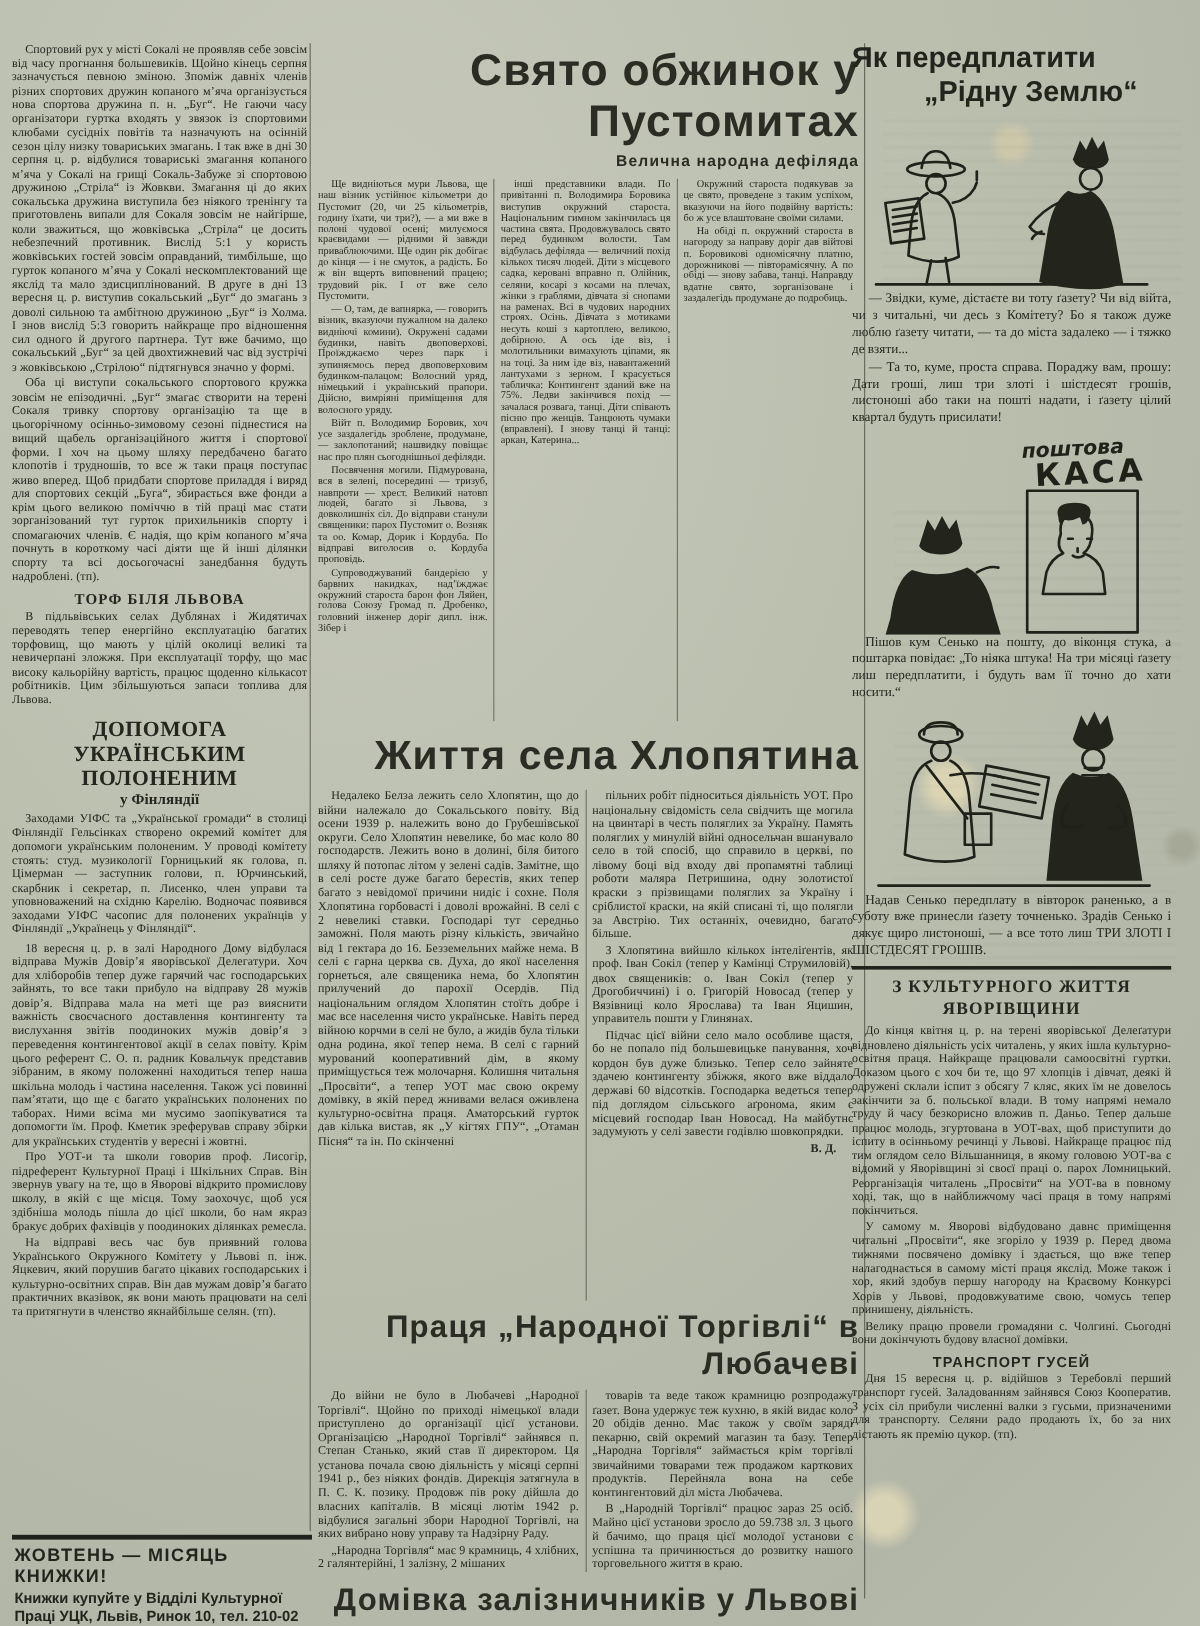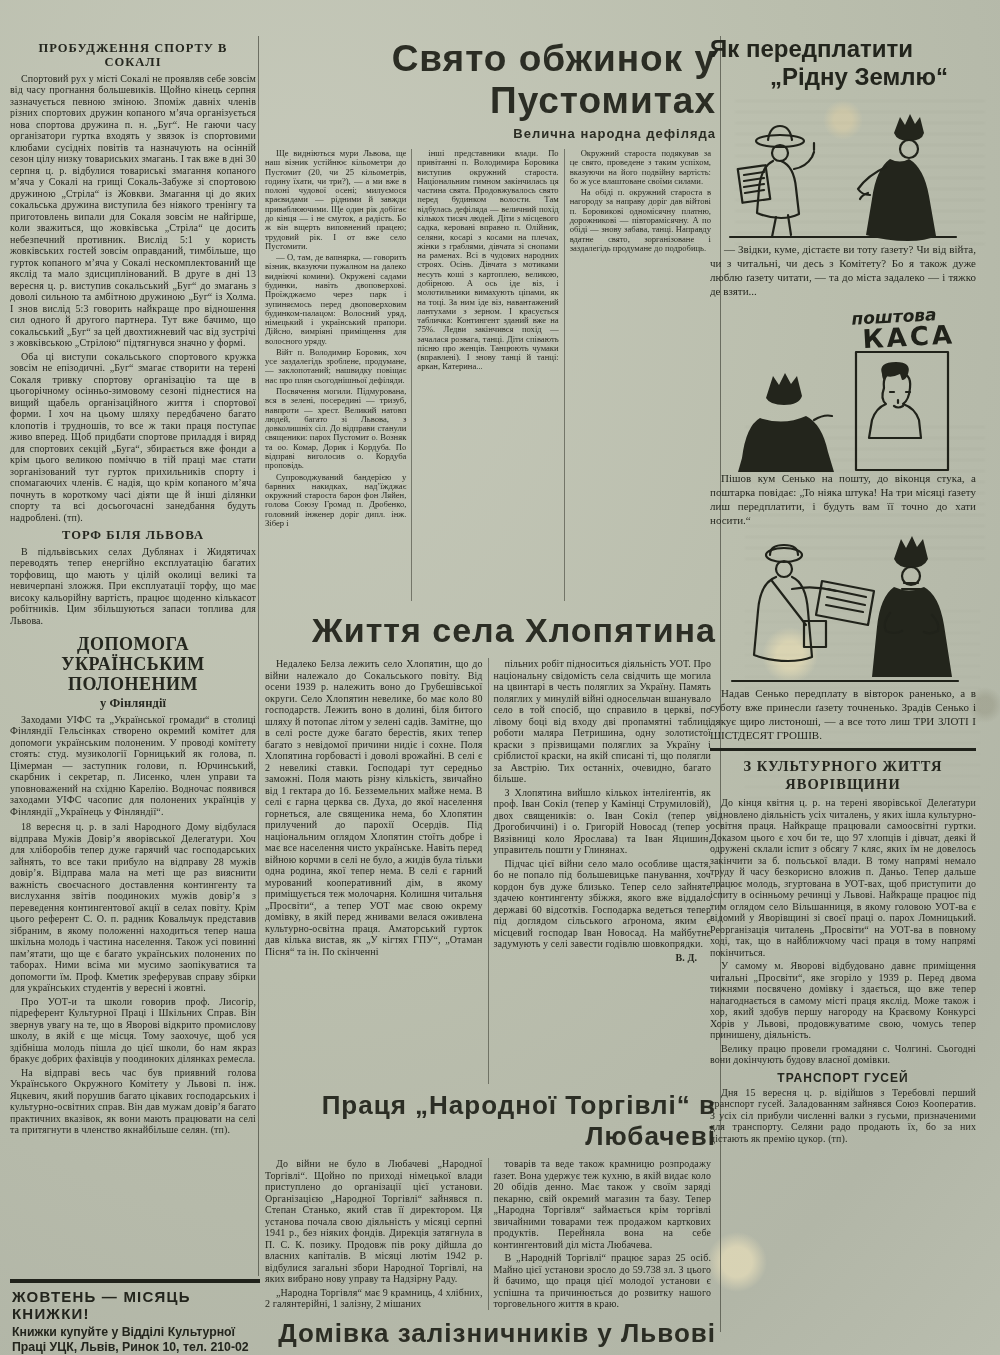--- a/index.html
+++ b/index.html
@@ -64,21 +64,20 @@
 
   <div class="ghost ghost-lines" style="left:735px;top:95px;width:250px;height:150px;opacity:.10;"></div>
   <div class="ghost ghost-lines" style="left:745px;top:420px;width:240px;height:140px;opacity:.12;"></div>
   <div class="ghost ghost-lines" style="left:745px;top:610px;width:235px;height:200px;opacity:.09;"></div>
 
   <div class="vrule" style="left:258px;top:36px;height:1240px;"></div>
   <div class="vrule" style="left:720px;top:36px;height:1296px;"></div>
 
   <div class="col-left body">
     <div class="art">
-      <div class="h-small">ПРОБУДЖЕННЯ СПОРТУ В СОКАЛІ</div>
       <div>
           <p class="para">Спортовий рух у місті Сокалі не проявляв себе зовсім від часу прогнання большевиків. Щойно кінець серпня зазначується певною зміною. Зпоміж давніх членів різних спортових дружин копаного м’яча організується нова спортова дружина п. н. „Буг“. Не гаючи часу організатори гуртка входять у звязок із спортовими клюбами сусідніх повітів та назначують на осінній сезон цілу низку товариських змагань. І так вже в дні 30 серпня ц. р. відбулися товариські змагання копаного м’яча у Сокалі на грищі Сокаль-Забуже зі спортовою дружиною „Стріла“ із Жовкви. Змагання ці до яких сокальська дружина виступила без ніякого тренінгу та приготовлень випали для Сокаля зовсім не найгірше, коли зважиться, що жовківська „Стріла“ це досить небезпечний противник. Вислід 5:1 у користь жовківських гостей зовсім оправданий, тимбільше, що гурток копаного м’яча у Сокалі нескомплектований ще якслід та мало здисциплінований. В друге в дні 13 вересня ц. р. виступив сокальський „Буг“ до змагань з доволі сильною та амбітною дружиною „Буг“ із Холма. І знов вислід 5:3 говорить найкраще про відношення сил одного й другого партнера. Тут вже бачимо, що сокальський „Буг“ за цей двохтижневий час від зустрічі з жовківською „Стрілою“ підтягнувся значно у формі.</p>
           <p class="para">Оба ці виступи сокальського спортового кружка зовсім не епізодичні. „Буг“ змагає створити на терені Сокаля тривку спортову організацію та ще в цьогорічному осінньо-зимовому сезоні піднестися на вищий щабель організаційного життя і спортової форми. І хоч на цьому шляху передбачено багато клопотів і трудношів, то все ж таки праця поступає живо вперед. Щоб придбати спортове приладдя і виряд для спортових секцій „Буга“, збирається вже фонди а крім цього великою поміччю в тій праці має стати зорганізований тут гурток прихильників спорту і спомагаючих членів. Є надія, що крім копаного м’яча почнуть в короткому часі діяти ще й інші ділянки спорту та всі досьогочасні занедбання будуть надроблені. (тп).</p>
         </div>
     </div>
     <div class="art">
       <div class="h-small">ТОРФ БІЛЯ ЛЬВОВА</div>
       <div>
           <p class="para">В підльвівських селах Дублянах і Жидятичах переводять тепер енергійно експлуатацію багатих торфовищ, що мають у цілій околиці великі та невичерпані зложжя. При експлуатації торфу, що має високу кальорійну вартість, працює щоденно кількасот робітників. Цим збільшуються запаси топлива для Львова.</p>
         </div>
@@ -174,20 +173,21 @@
 
       <path class="fill" d="M176 38 l6 -16 5 8 5 -11 5 10 5 -7 4 16 q-2 8 -15 8 q-12 0 -15 -8 z"></path>
       <circle class="ink" cx="191" cy="54" r="9"></circle>
       <path class="fill" d="M172 64 q-14 10 -18 40 l-6 36 q20 6 42 6 q18 0 28 -5 l-7 -40 q-5 -28 -20 -37 q-9 5 -19 0 z"></path>
       <path class="ink" d="M168 72 q-18 8 -28 22 q4 6 12 6" stroke-width="2.6"></path>
       <path class="ink" d="M150 98 q-6 2 -8 6"></path>
     </svg>
 
     <div class="dialogue">
         <p class="para">— Звідки, куме, дістаєте ви тоту ґазету? Чи від війта, чи з читальні, чи десь з Комітету? Бо я також дуже люблю ґазету читати, — та до міста задалеко — і тяжко де взяти...</p>
+        <p class="para">— Та то, куме, проста справа. Пораджу вам, прошу: Дати гроші, лиш три злоті і шістдесят грошів, листоноші або таки на пошті надати, і ґазету цілий квартал будуть присилати!</p>
       </div>
 
     <svg class="cartoon" width="258" height="172" viewBox="0 0 258 172">
       <g transform="rotate(-3 190 30)">
         <text x="138" y="22" font-family="DejaVu Sans, sans-serif" font-style="italic" font-weight="700" font-size="17">поштова</text>
         <text x="148" y="46" font-family="DejaVu Sans, sans-serif" font-weight="700" font-size="26" letter-spacing="3">КАСА</text>
       </g>
       <rect class="ink" x="142" y="52" width="92" height="118" stroke-width="6"></rect>
       <path class="ink" d="M170 88 q-2 -16 12 -16 q16 0 14 16 q-1 12 -7 16 q12 4 16 16 l2 18 h-52 l3 -18 q4 -12 14 -16 q-6 -5 -2 -16"></path>
       <path class="fill" d="M168 74 q-4 -12 14 -12 q16 0 12 12 q-2 6 -6 6 l-2 -6 q-8 4 -14 2 l-1 5 q-3 -2 -3 -7 z"></path>

